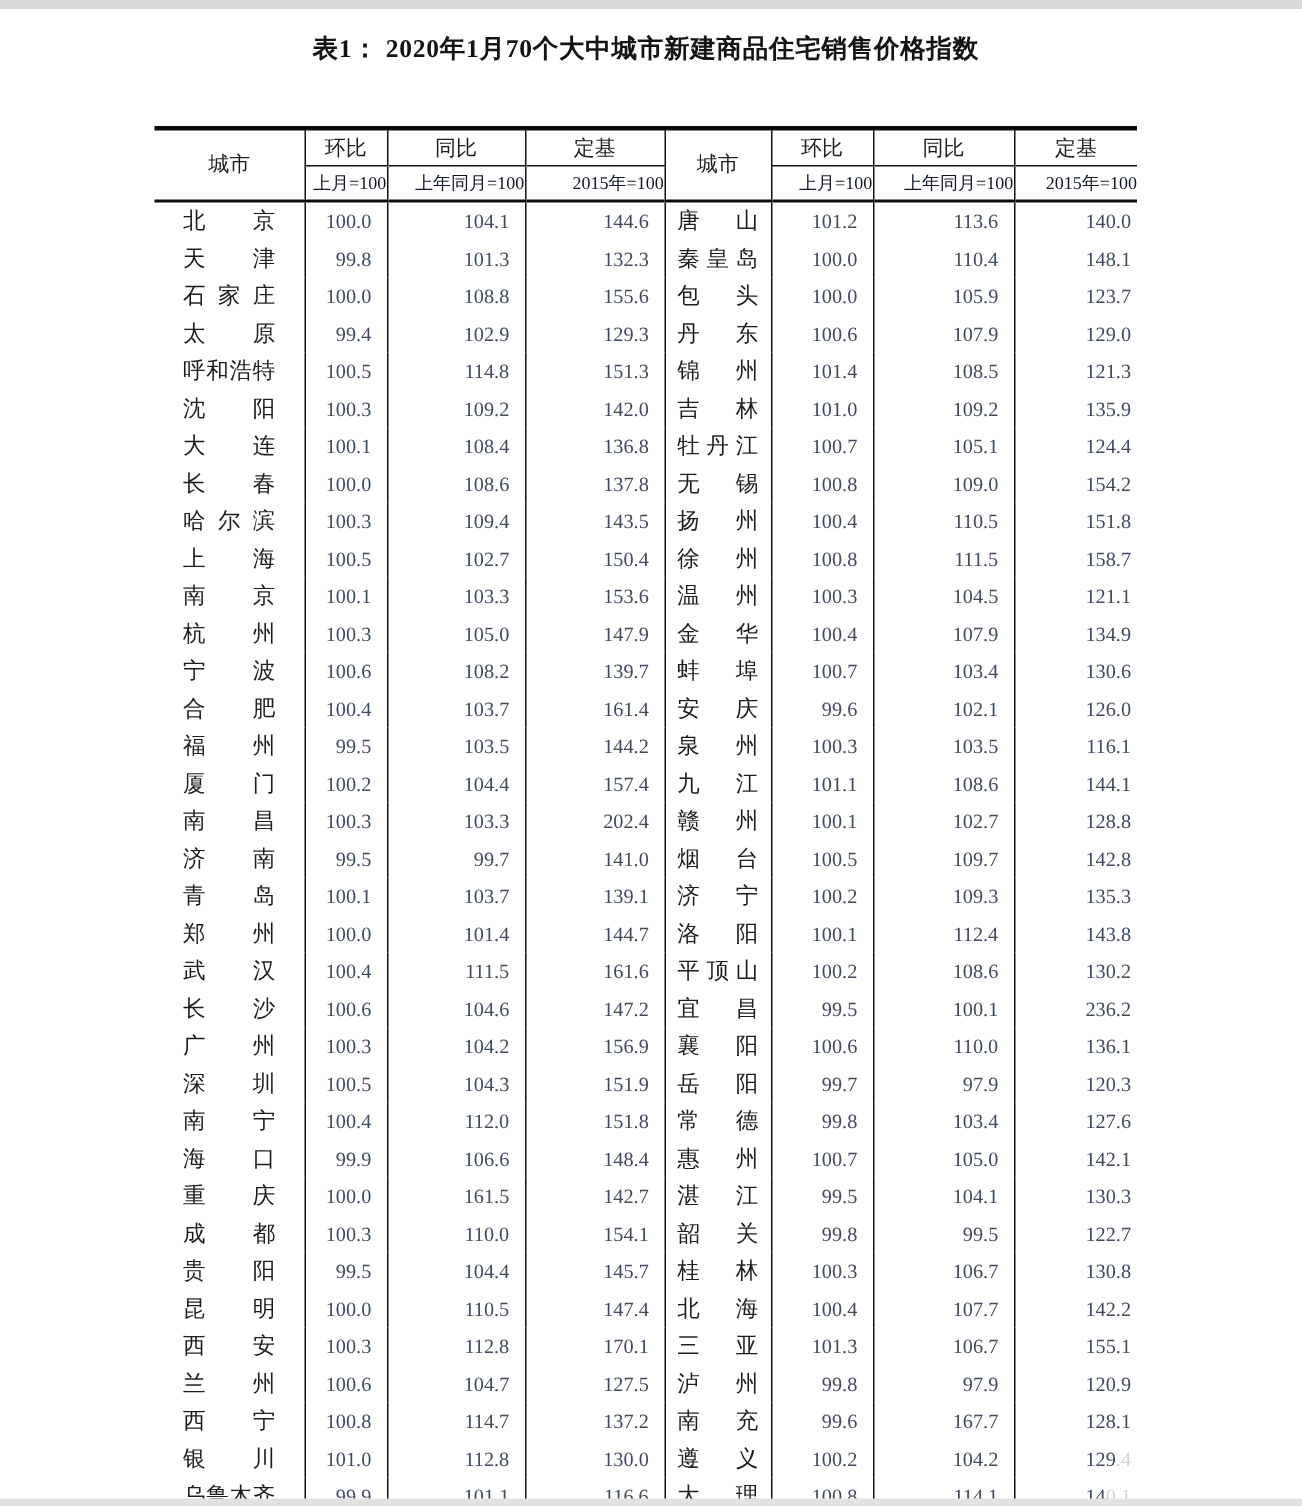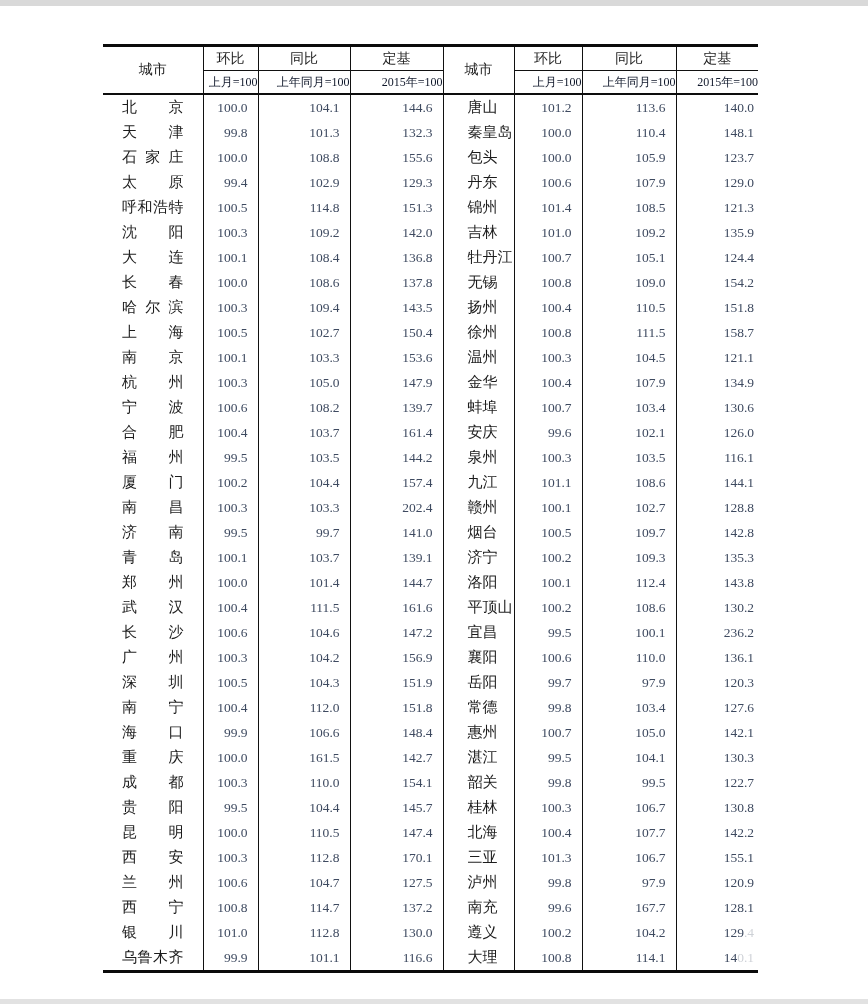--- a/index.html
+++ b/index.html
@@ -23,29 +23,30 @@
   th,td{padding:0;font-weight:normal;overflow:hidden;white-space:nowrap;}
   .bl{border-left:1px solid #111;}
   th.group{height:23px;font-size:14px;color:#1e1e1e;text-align:center;border-bottom:1px solid #111;}
   th.sub{height:22px;font-size:12px;color:#0f172a;text-align:right;border-bottom:2px solid #0d0d0d;}
   th.cityth{font-size:14px;color:#1e1e1e;text-align:center;border-bottom:2px solid #0d0d0d;}
   td{height:25px;}
   td.num{font-size:13.5px;color:#3e4a60;text-align:right;padding-right:10px;}
   td.last{padding-right:4px;padding-left:37px;}
   td.city{font-size:15px;color:#1c1c1c;text-align:justify;text-align-last:justify;-moz-text-align-last:justify;}
   td.cityL{padding:0 19px;}
-  td.cityR{padding:0 24px;}
+  td.cityR{padding:0 8px;}
   .faint{opacity:0.25;}
 </style>
 </head>
 <body>
 
 <div class="edge-strip-top"></div>
 
 <div class="sheet">
+  <div class="title">表1： 2020年1月70个大中城市新建商品住宅销售价格指数</div>
 
   <table class="idx">
     <colgroup>
       <col style="width:100px">
         <col style="width:55px">
         <col style="width:92px">
         <col style="width:93px">
       <col style="width:71px">
         <col style="width:68px">
         <col style="width:94px">

